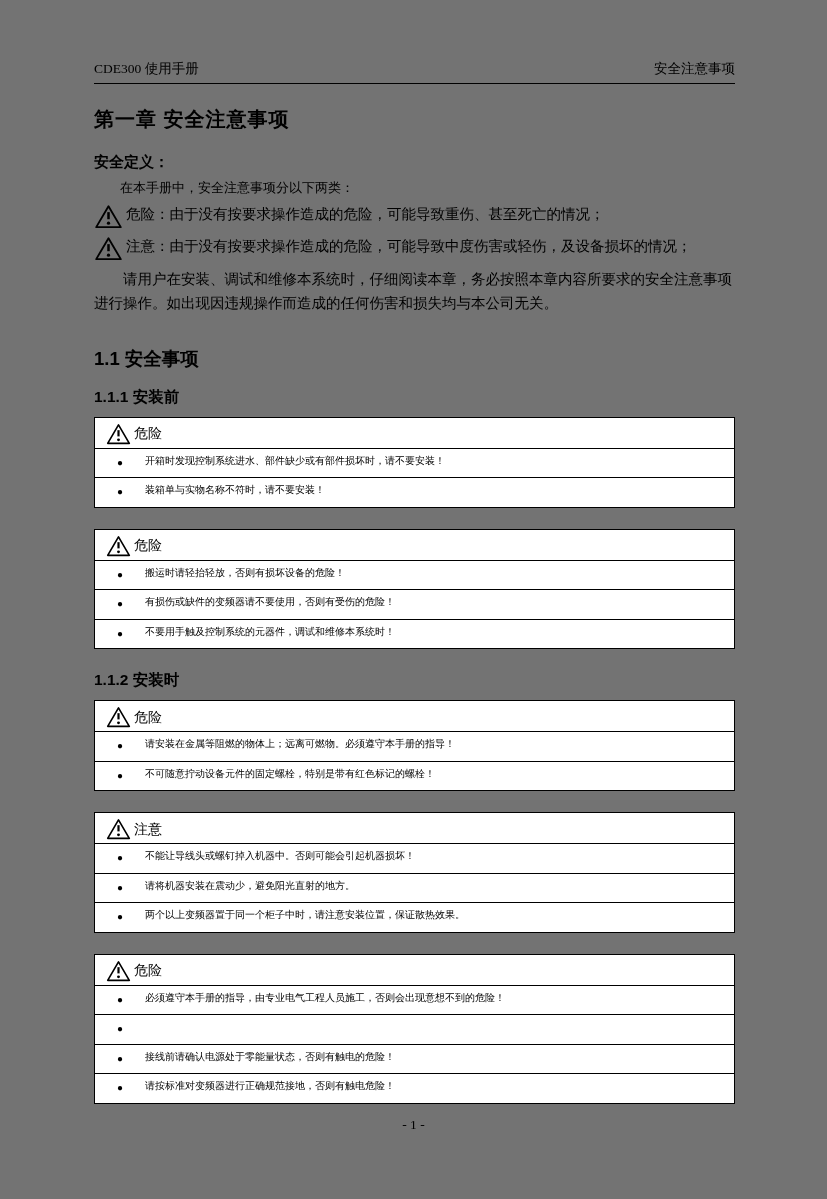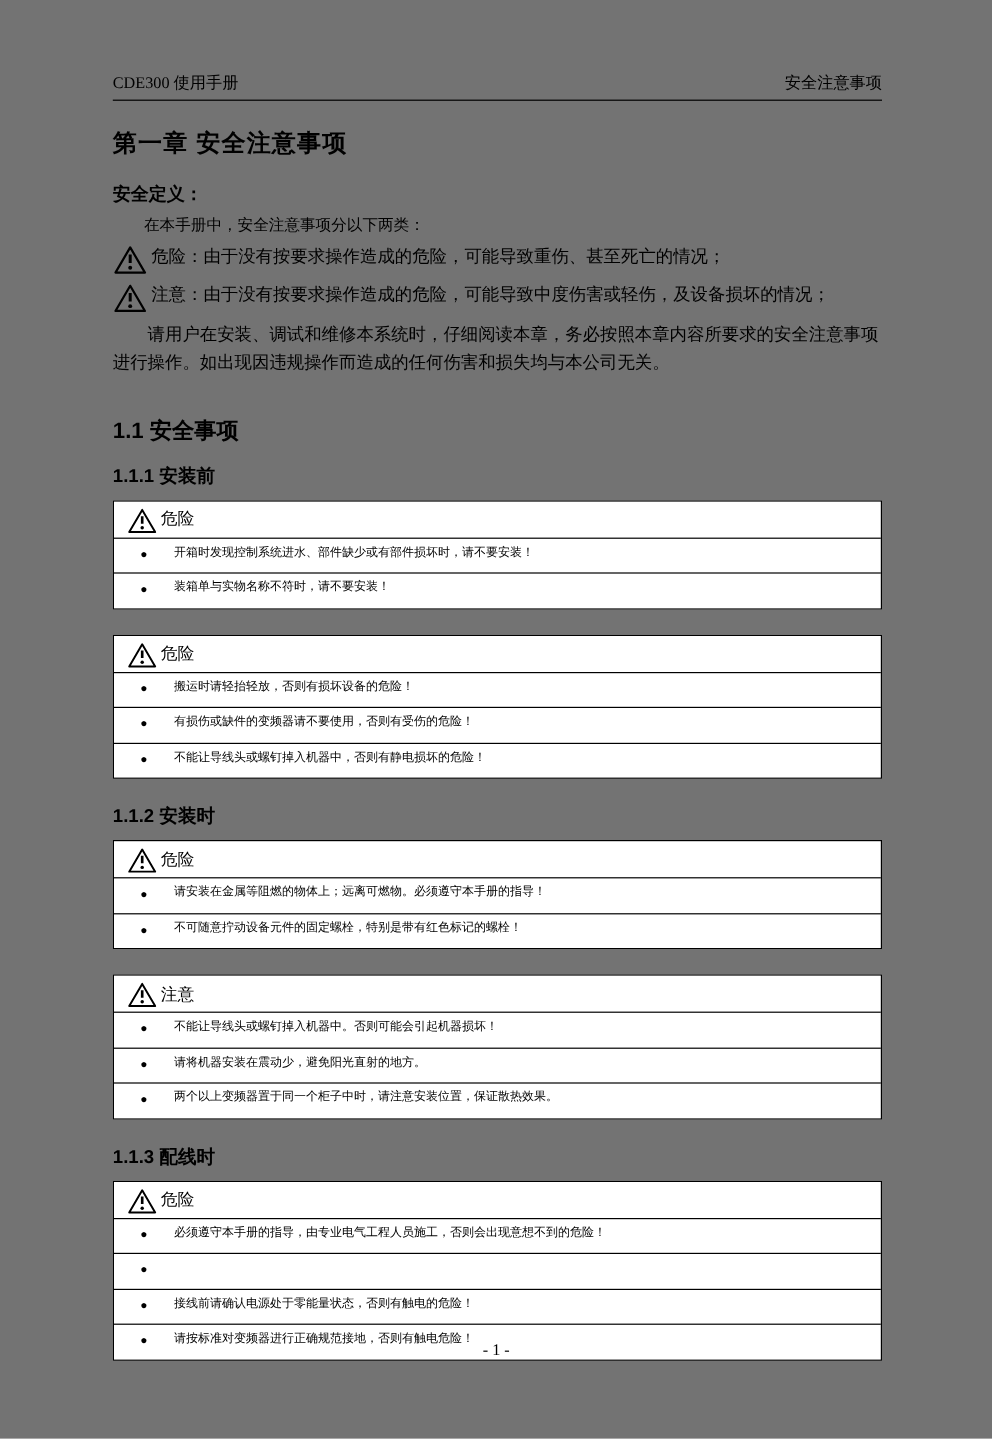--- a/index.html
+++ b/index.html
@@ -120,21 +120,21 @@
       <div class="wb-row">
         <span class="bullet">●</span>
         <span class="wb-text">搬运时请轻抬轻放，否则有损坏设备的危险！</span>
       </div>
       <div class="wb-row">
         <span class="bullet">●</span>
         <span class="wb-text">有损伤或缺件的变频器请不要使用，否则有受伤的危险！</span>
       </div>
       <div class="wb-row">
         <span class="bullet">●</span>
-        <span class="wb-text">不能让导线头或螺钉掉入机器中，否则有静电损坏的危险！</span>
+        <span class="wb-text">不要用手触及控制系统的元器件，调试和维修本系统时！</span>
       </div>
     </div>
 
     <h3 class="sub-title">1.1.2 安装时</h3>
 
     <div class="warnbox">
       <div class="wb-head">
         <svg class="warn-svg">
             <use href="#warn-tri" xlink:href="#warn-tri"></use>
           </svg>
@@ -164,21 +164,20 @@
       <div class="wb-row">
         <span class="bullet">●</span>
         <span class="wb-text">请将机器安装在震动少，避免阳光直射的地方。</span>
       </div>
       <div class="wb-row">
         <span class="bullet">●</span>
         <span class="wb-text">两个以上变频器置于同一个柜子中时，请注意安装位置，保证散热效果。</span>
       </div>
     </div>
 
-    <h3 class="sub-title">1.1.3 配线时</h3>
 
     <div class="warnbox">
       <div class="wb-head">
         <svg class="warn-svg">
             <use href="#warn-tri" xlink:href="#warn-tri"></use>
           </svg>
         <span class="wb-label">危险</span>
       </div>
       <div class="wb-row">
         <span class="bullet">●</span>

